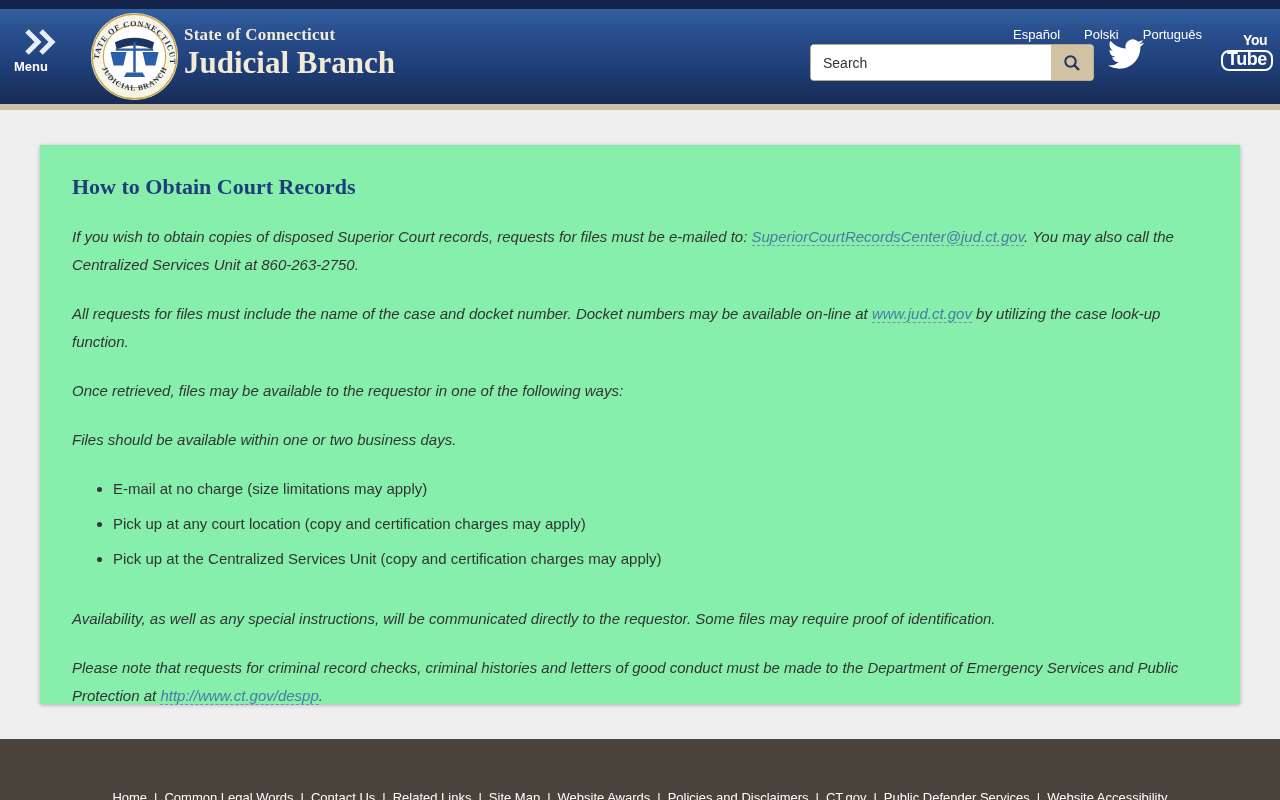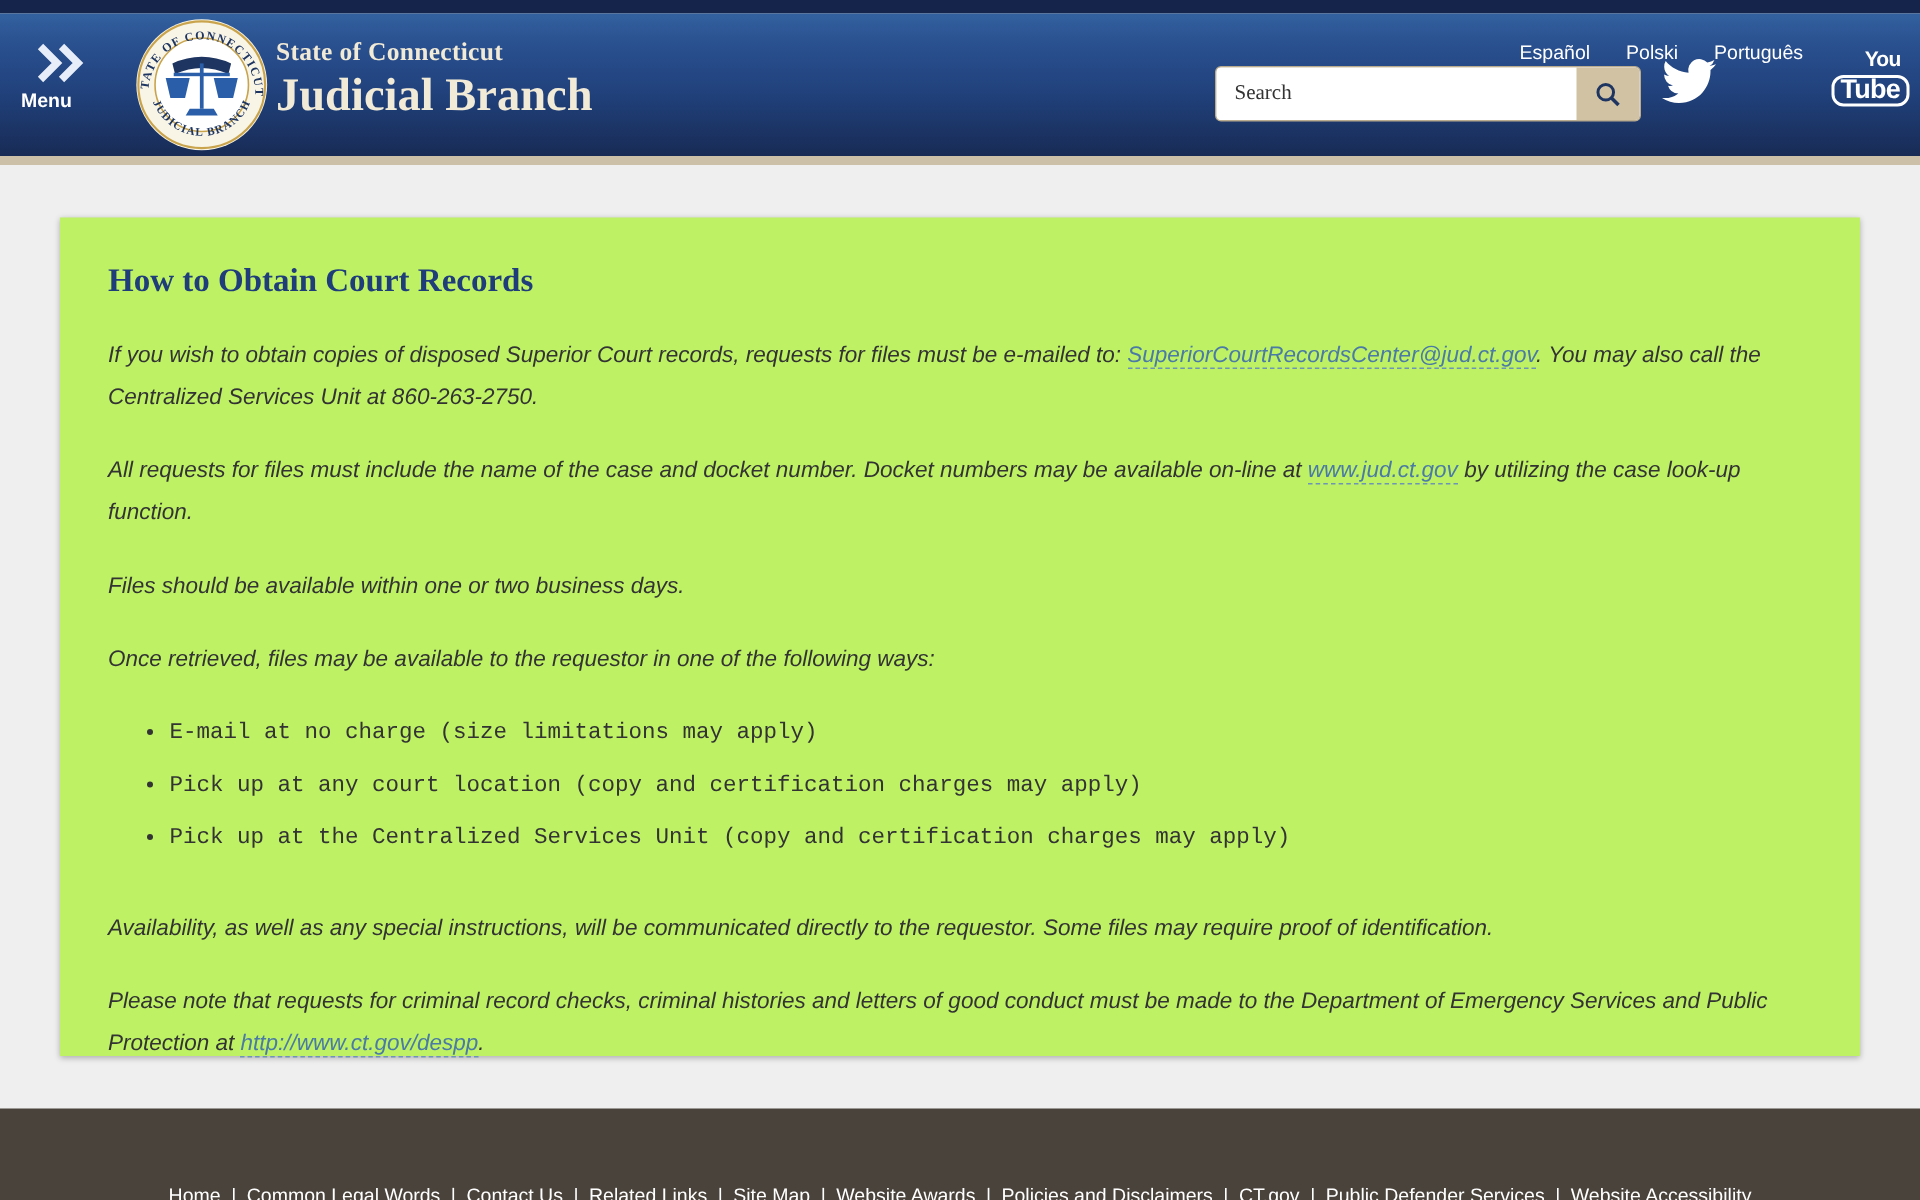--- a/index.html
+++ b/index.html
@@ -35,21 +35,21 @@
   .langs { position: absolute; right: 78px; top: 18px; display: flex; gap: 24px; }
   .langs a { color: #ffffff; font-size: 13px; text-decoration: none; }
 
   .search-box {
     position: absolute; left: 810px; top: 35px; width: 284px; height: 37px;
     display: flex; background: #ffffff; border-radius: 4px; overflow: hidden;
     border: 1px solid #b9ab8e;
   }
   .search-box input {
     flex: 1; border: none; outline: none; padding: 0 12px; font-size: 14px; color: #333;
-    font-family: Liberation Serif, serif;
+    font-family: Liberation Sans, sans-serif;
   }
   .search-box input::placeholder { color: #333; opacity: 1; }
   .search-btn {
     width: 42px; border: none; background: #d2c2a4; cursor: pointer;
     display: flex; align-items: center; justify-content: center;
   }
 
   .tw-link { position: absolute; left: 1105px; top: 27px; display: block; }
   .yt-link {
     position: absolute; left: 1221px; top: 22px; display: block; width: 46px;
@@ -57,29 +57,29 @@
   }
   .yt-line1 { font-size: 14px; font-weight: bold; line-height: 15px; letter-spacing: -0.5px; }
   .yt-line2 {
     display: inline-block; font-size: 18px; font-weight: bold; letter-spacing: -0.5px;
     border: 2px solid #fff; border-radius: 8px; padding: 0px 4px 2px; margin-top: 1px; line-height: 15px;
   }
 
   
   .card {
     width: 1200px; height: 559px; margin: 35px auto 0;
-    background: #bef264; box-shadow: 0 1px 4px rgba(0,0,0,0.28);
+    background: #86efac; box-shadow: 0 1px 4px rgba(0,0,0,0.28);
     padding: 29px 32px 0;
   }
   .page-title {
     margin: 0 0 23px; font-family: "Liberation Serif", serif;
     font-size: 22px; font-weight: bold; color: #1f3d7a;
   }
   .content p { margin: 0 0 21px; font-size: 15px; line-height: 28px; color: #333; font-style: italic; }
-  .content ul { margin: 2px 0 0; padding-left: 41px; font-family: Liberation Mono, monospace; }
+  .content ul { margin: 2px 0 0; padding-left: 41px; }
   .content li { font-size: 15px; line-height: 28px; color: #333; margin-bottom: 7px; }
   .content ul + p { margin-top: 32px; }
   .content a.content-link {
     color: #4a7aa5; text-decoration: none; border-bottom: 1px dashed #6d93b5;
   }
 
   
   .site-footer {
     margin-top: 35px; height: 120px; background: #4a433b;
     text-align: center; padding-top: 49px;
@@ -161,22 +161,22 @@
   </div>
   <div class="tan-line"></div>
 </header>
 
 <main>
   <div class="card">
     <h1 class="page-title">How to Obtain Court Records</h1>
     <div class="content" id="content">
         <p>If you wish to obtain copies of disposed Superior Court records, requests for files must be e-mailed to: <a href="#" class="content-link">SuperiorCourtRecordsCenter@jud.ct.gov</a>. You may also call the Centralized Services Unit at 860-263-2750.</p>
         <p>All requests for files must include the name of the case and docket number. Docket numbers may be available on-line at <a href="#" class="content-link">www.jud.ct.gov</a> by utilizing the case look-up function.</p>
+        <p>Once retrieved, files may be available to the requestor in one of the following ways:</p>
         <p>Files should be available within one or two business days.</p>
-        <p>Once retrieved, files may be available to the requestor in one of the following ways:</p>
         <ul>
           <li>E-mail at no charge (size limitations may apply)</li>
           <li>Pick up at any court location (copy and certification charges may apply)</li>
           <li>Pick up at the Centralized Services Unit (copy and certification charges may apply)</li>
         </ul>
         <p>Availability, as well as any special instructions, will be communicated directly to the requestor. Some files may require proof of identification.</p>
         <p>Please note that requests for criminal record checks, criminal histories and letters of good conduct must be made to the Department of Emergency Services and Public Protection at <a href="#" class="content-link">http://www.ct.gov/despp</a>.</p>
       </div>
   </div>
 </main>

